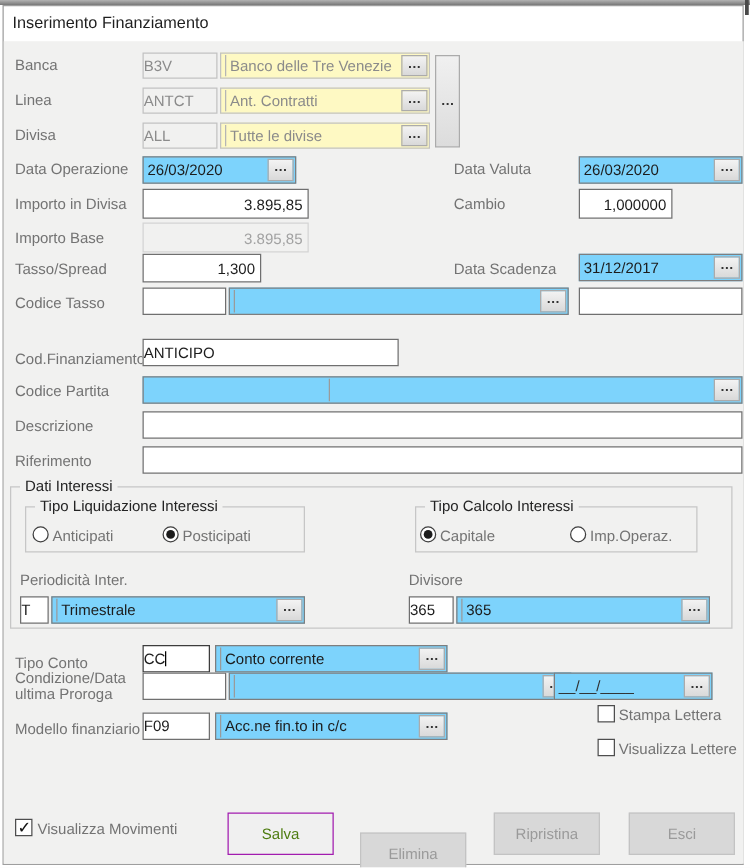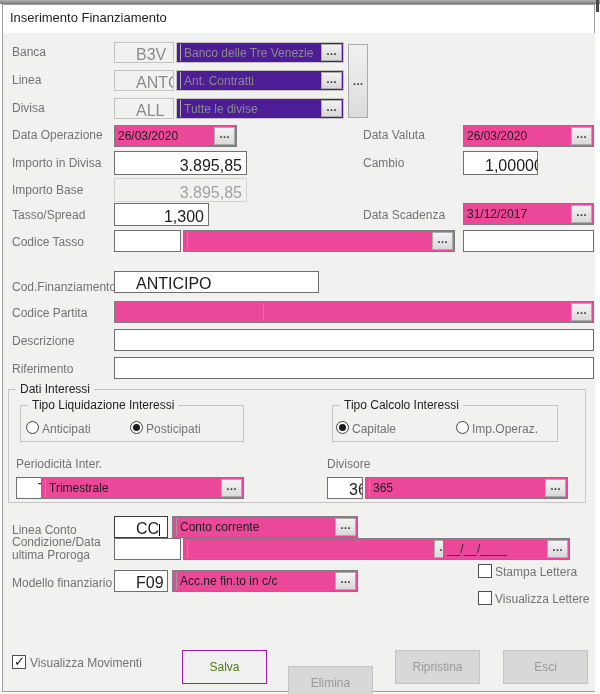--- a/index.html
+++ b/index.html
@@ -13,29 +13,29 @@
     background:linear-gradient(#b3b3b3,#787878); }
   .toptick { position:absolute; left:596px; top:0; width:3px; height:12px; background:#4a4a4a; }
   .dialog { position:absolute; left:2px; top:4px; width:593px; height:688px;
     background:#ffffff; border:1px solid #9e9e9e; box-sizing:border-box; }
   .body-bg { position:absolute; left:3px; top:33px; width:592px; height:658px; background:#f1f1f0; }
   .title { position:absolute; left:10px; top:10px; font-size:13px; color:#1f1f1f; }
 
   .lbl { position:absolute; font-size:12px; color:#737373; white-space:nowrap; line-height:13px; }
 
   .inp { position:absolute; box-sizing:border-box; background:#fff; border:1px solid #6f6f6f;
-    font-size:16px; color:#1c1c1c; padding:3px 4px 0 21px; overflow:hidden; white-space:nowrap; }
+    font-size:12px; color:#1c1c1c; padding:3px 4px 0 0; overflow:hidden; white-space:nowrap; }
   .inp.num { text-align:right; }
   .inp.gray { background:#f1f1f0; color:#8b8b8b; border-color:#c2c2c2; }
   .inp.dis  { background:#f1f1f0; color:#a2a2a2; border-color:#d4d4d4; }
   .inp.focus { border-color:#3c3c3c; }
 
-  .combo { position:absolute; box-sizing:border-box; background:#ec4899; border:1px solid #7e7e7e;
+  .combo { position:absolute; box-sizing:border-box; background:#7dd3fc; border:1px solid #7e7e7e;
     display:flex; align-items:stretch; overflow:hidden; }
-  .combo.gray { background:#4c1d95; border-color:#c2c2c2; }
+  .combo.gray { background:#fef9c3; border-color:#c2c2c2; }
   .combo .sep { width:1px; background:#9a9a9a; margin:1px 0 1px 3px; flex:none; }
   .combo.gray .sep { background:#b5b5b5; }
   .combo .txt { flex:1; font-size:12px; color:#1c1c1c; padding:3px 3px 0 3px;
     white-space:nowrap; overflow:hidden; }
   .combo.gray .txt { color:#8b8b8b; }
   .combo .mask { color:#2e2e2e; letter-spacing:0px; }
   .browse { flex:none; width:21px; margin:1px; background:linear-gradient(#f3f3f3,#d9d9d9);
     border:1px solid #ababab; box-sizing:border-box; font-size:11px; font-weight:bold;
     line-height:12px; text-align:center; color:#333; cursor:pointer; }
   .browse-tall { position:absolute; left:348px; top:44px; width:20px; height:74px;
@@ -181,21 +181,21 @@
   </div>
 
   <div class="lbl" style="left:327px;top:458px">Divisore</div>
   <div class="inp" style="left:327px;top:477px;width:36px;height:22px">365</div>
   <div class="combo" style="left:365px;top:477px;width:203px;height:22px">
     <span class="sep"></span>
     <span class="txt">365</span>
     <span class="browse">…</span>
   </div>
 
-  <div class="lbl" style="left:12px;top:524px">Linea Conto</div>
+  <div class="lbl" style="left:12px;top:524px">Tipo Conto</div>
   <div class="inp focus" style="left:114px;top:516px;width:54px;height:22px"><span>CC</span><span class="caret"></span></div>
   <div class="combo" style="left:172px;top:516px;width:186px;height:22px">
     <span class="sep"></span>
     <span class="txt">Conto corrente</span>
     <span class="browse">…</span>
   </div>
 
   <div class="lbl" style="left:12px;top:536px">Condizione/Data</div>
   <div class="lbl" style="left:12px;top:549px">ultima Proroga</div>
   <div class="inp" style="left:114px;top:538px;width:67px;height:22px"></div>

